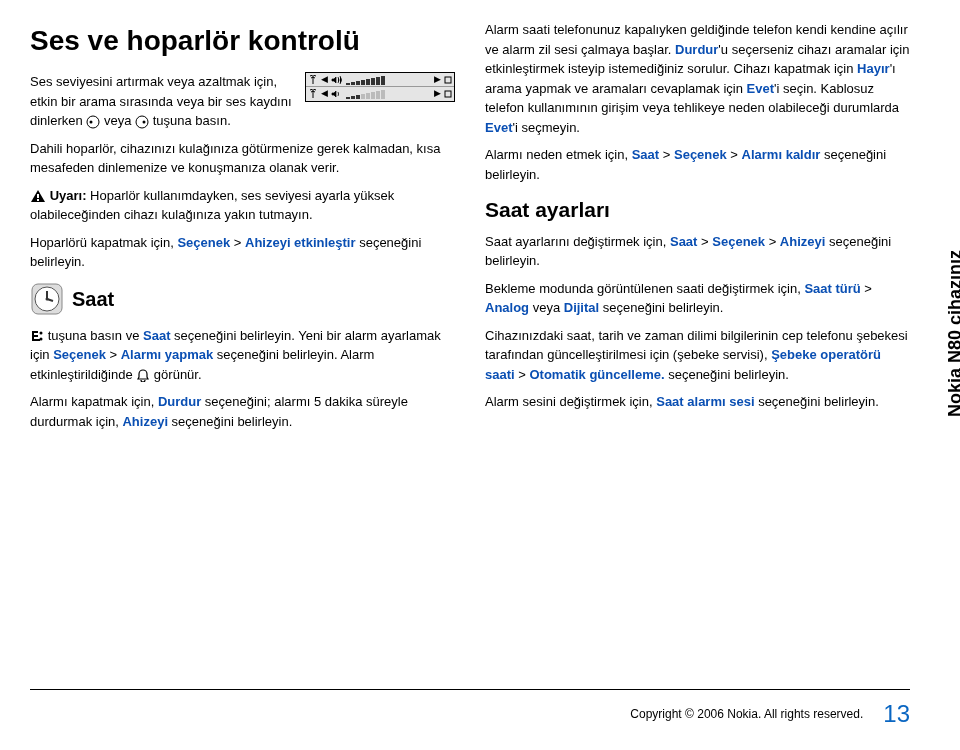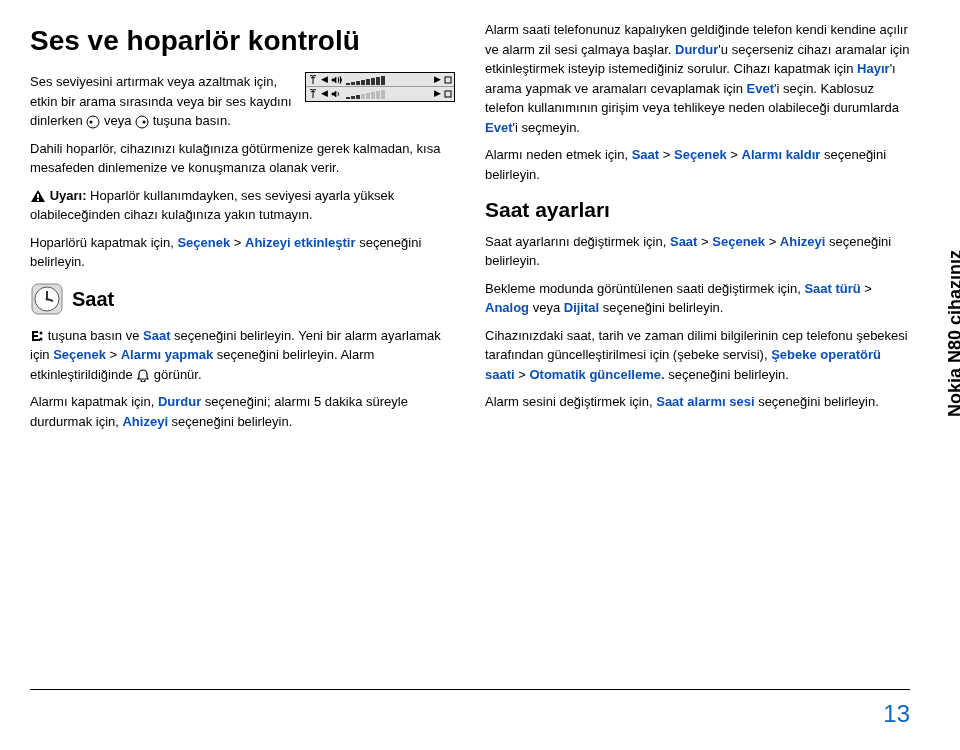--- a/index.html
+++ b/index.html
@@ -257,14 +257,15 @@
     </p>
 
     <p>
       <span>Alarm sesini değiştirmek için, </span><span class="blue b">Saat alarmı sesi</span><span> seçeneğini belirleyin.</span>
     </p>
   </div>
 
 </div>
 
 <div class="footer">
+  <span>Copyright © 2006 Nokia. All rights reserved.</span>
   <span class="page-num">13</span>
 </div>
 
 </body></html>

